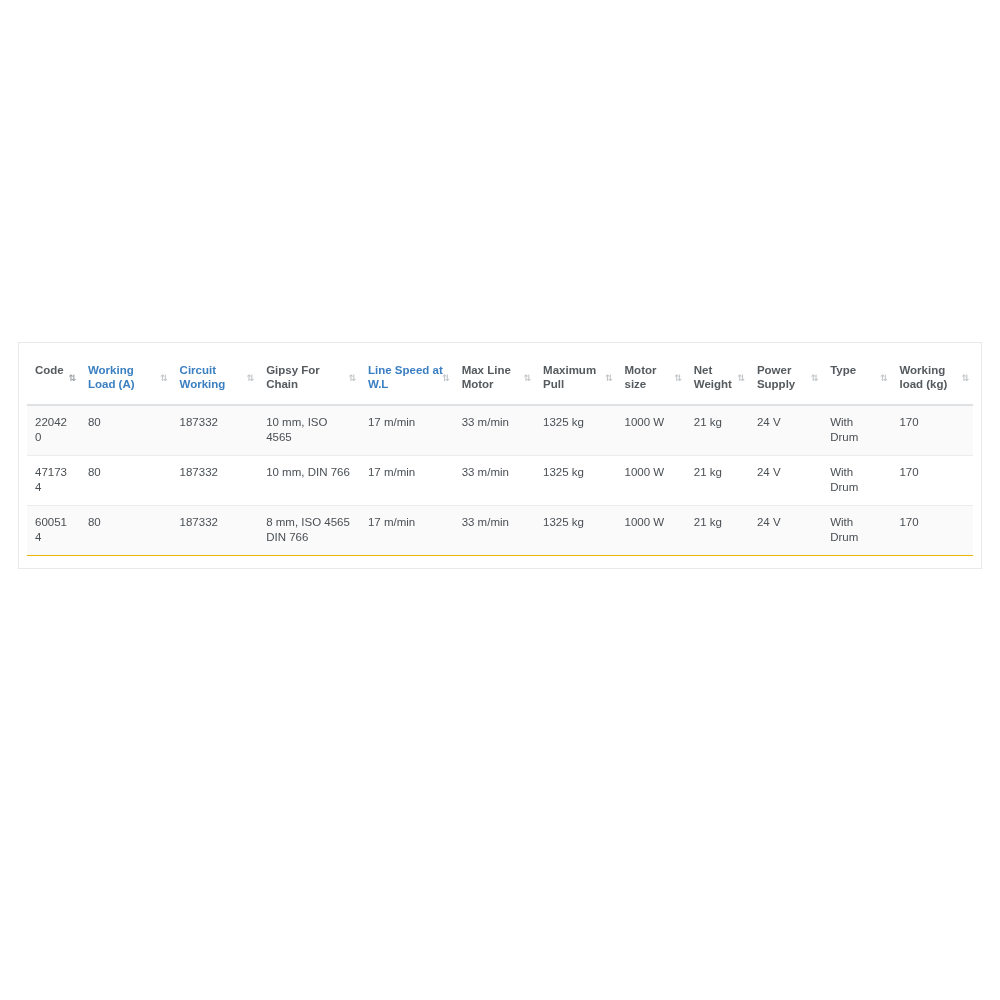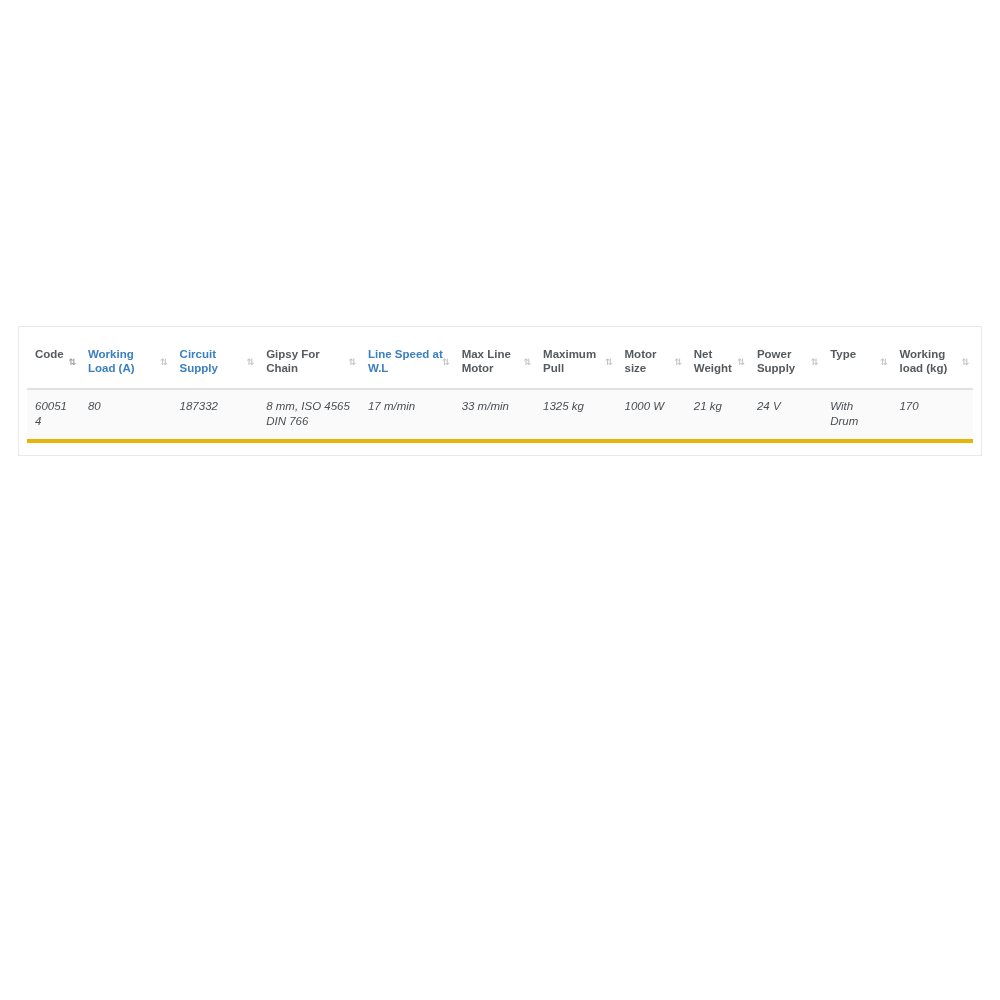--- a/index.html
+++ b/index.html
@@ -17,21 +17,21 @@
   .page {
     position: absolute;
     left: 0;
     top: 0;
     width: 1000px;
     height: 1000px;
   }
   .table-wrap {
     position: absolute;
     left: 18px;
-    top: 326px;
+    top: 342px;
     width: 964px;
     background: #ffffff;
     border: 1px solid #e9e9e9;
     box-sizing: border-box;
     padding: 10px 8px 12px 8px;
   }
   table.spec {
     border-collapse: collapse;
     width: 100%;
     table-layout: fixed;
@@ -75,22 +75,21 @@
     line-height: 1.35;
     word-wrap: break-word;
   }
   table.spec tbody tr:nth-child(odd) td {
     background: #fafafa;
   }
   table.spec tbody tr:nth-child(even) td {
     background: #ffffff;
   }
   table.spec tbody tr:last-child td {
-    border-bottom: 4px solid #eab308;
-    font-style: italic;
+    border-bottom: 1px solid #eab308;
   }
   
   col.c0 { width: 52px; }
   col.c1 { width: 90px; }
   col.c2 { width: 85px; }
   col.c3 { width: 100px; }
   col.c4 { width: 92px; }
   col.c5 { width: 80px; }
   col.c6 { width: 80px; }
   col.c7 { width: 68px; }
@@ -123,21 +122,21 @@
         <tr>
           <th class="sorted-active">
             <span>Code</span>
             <span class="sort-arrows">⇅</span>
           </th>
           <th class="sorted-link">
             <span>Working Load (A)</span>
             <span class="sort-arrows">⇅</span>
           </th>
           <th class="sorted-link">
-            <span>Circuit Supply</span>
+            <span>Circuit Working</span>
             <span class="sort-arrows">⇅</span>
           </th>
           <th>
             <span>Gipsy For Chain</span>
             <span class="sort-arrows">⇅</span>
           </th>
           <th class="sorted-link">
             <span>Line Speed at W.L</span>
             <span class="sort-arrows">⇅</span>
           </th>
@@ -165,20 +164,48 @@
             <span>Type</span>
             <span class="sort-arrows">⇅</span>
           </th>
           <th>
             <span>Working load (kg)</span>
             <span class="sort-arrows">⇅</span>
           </th>
         </tr>
       </thead>
       <tbody>
+        <tr>
+          <td>220420</td>
+          <td>80</td>
+          <td>187332</td>
+          <td>10 mm, ISO 4565</td>
+          <td>17 m/min</td>
+          <td>33 m/min</td>
+          <td>1325 kg</td>
+          <td>1000 W</td>
+          <td>21 kg</td>
+          <td>24 V</td>
+          <td>With Drum</td>
+          <td>170</td>
+        </tr>
+        <tr>
+          <td>471734</td>
+          <td>80</td>
+          <td>187332</td>
+          <td>10 mm, DIN 766</td>
+          <td>17 m/min</td>
+          <td>33 m/min</td>
+          <td>1325 kg</td>
+          <td>1000 W</td>
+          <td>21 kg</td>
+          <td>24 V</td>
+          <td>With Drum</td>
+          <td>170</td>
+        </tr>
         <tr>
           <td>600514</td>
           <td>80</td>
           <td>187332</td>
           <td>8 mm, ISO 4565 DIN 766</td>
           <td>17 m/min</td>
           <td>33 m/min</td>
           <td>1325 kg</td>
           <td>1000 W</td>
           <td>21 kg</td>

